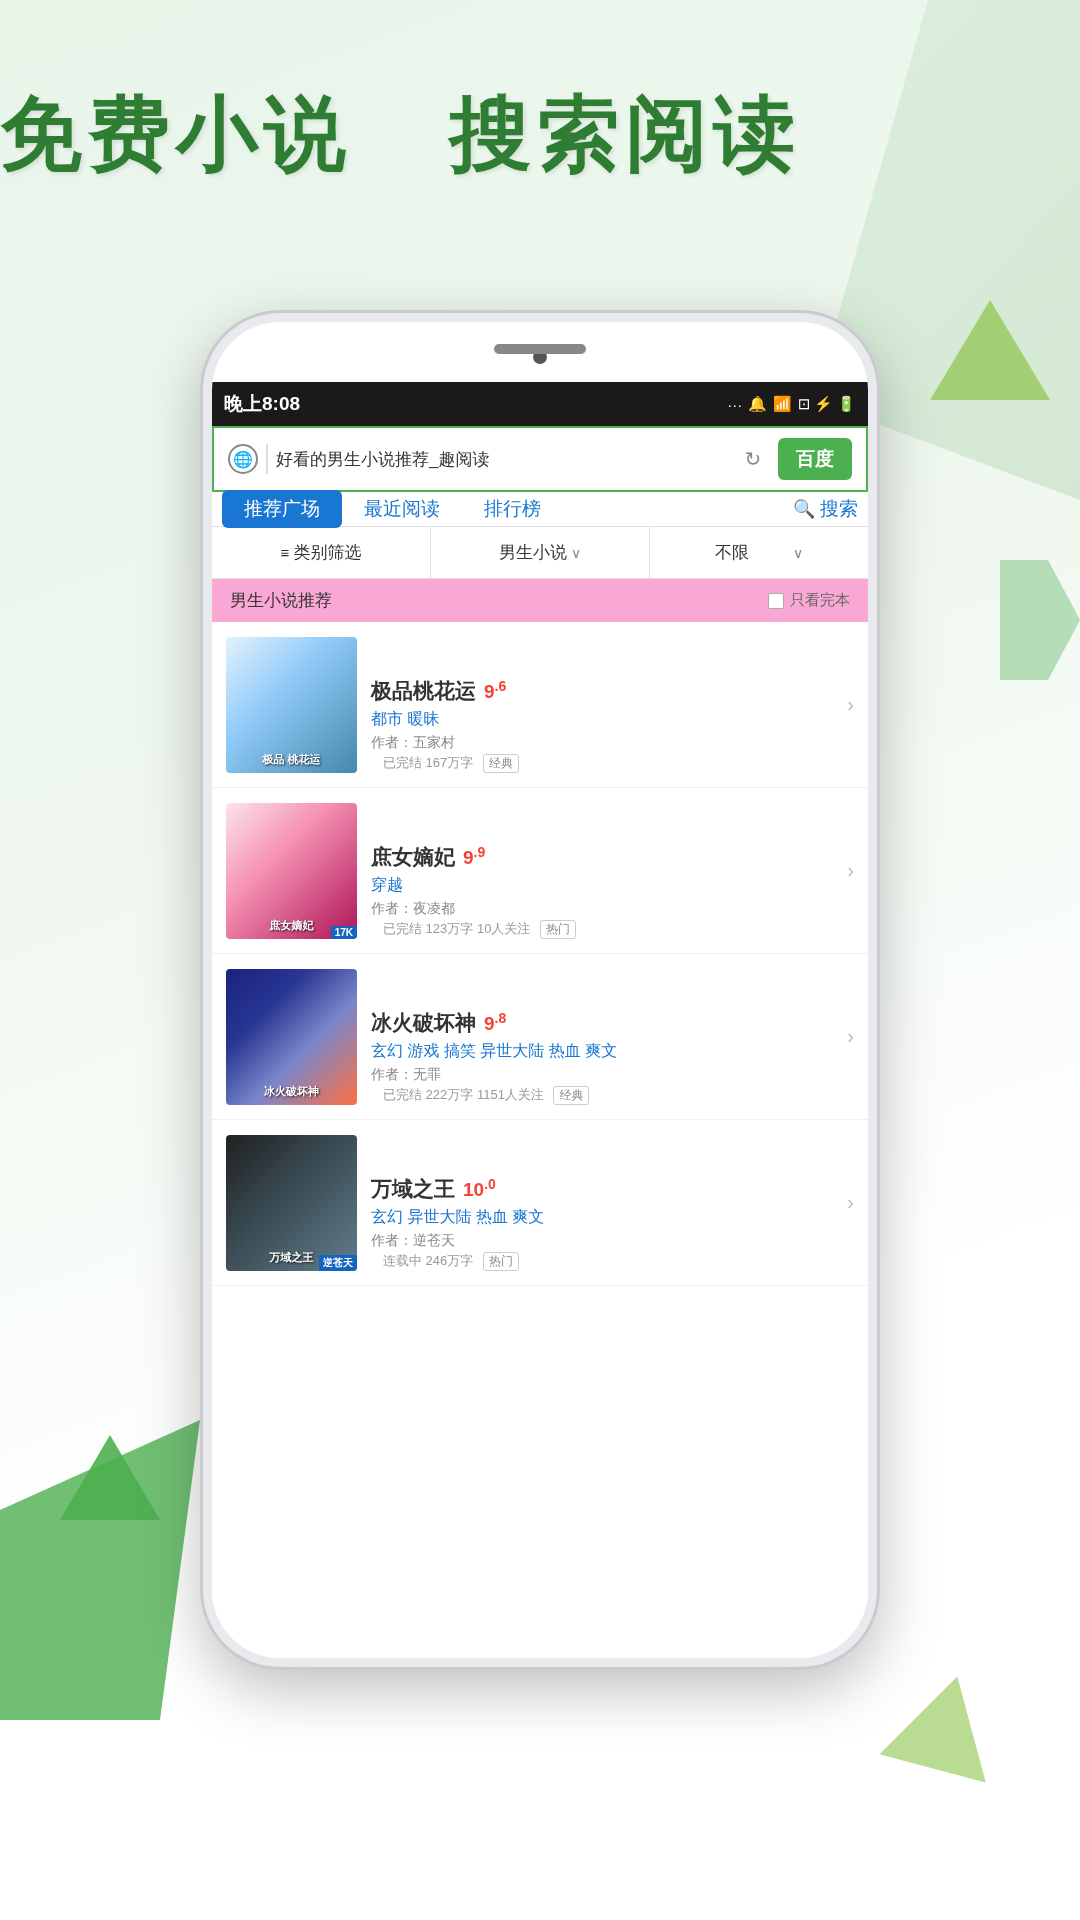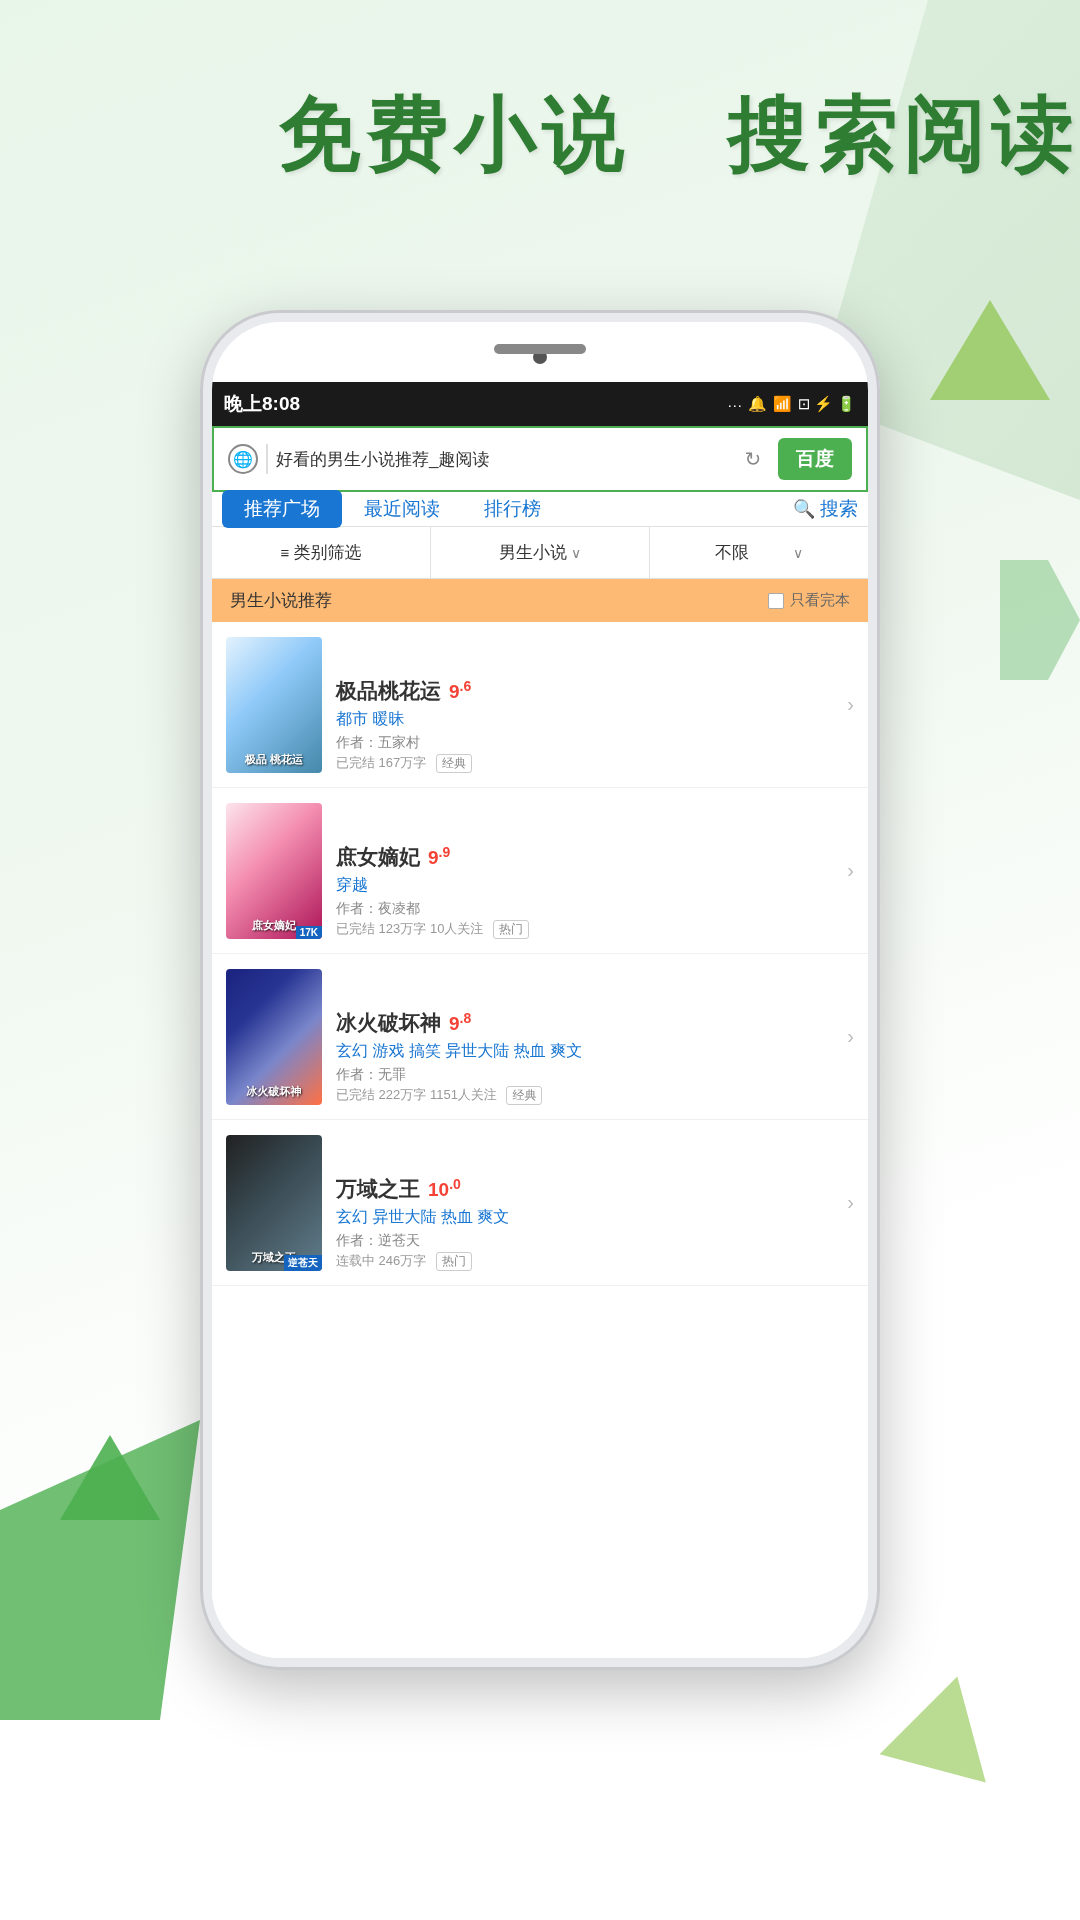--- a/index.html
+++ b/index.html
@@ -62,21 +62,21 @@
       background: #a5d6a7;
       clip-path: polygon(0 0, 60% 0, 100% 50%, 60% 100%, 0 100%);
       opacity: 0.8;
     }
 
     
     .headline {
       position: absolute;
       top: 80px;
       left: 0; right: 0;
-      text-align: right;
+      text-align: left;
       font-size: 82px;
       font-weight: 900;
       color: #2e7d32;
       letter-spacing: 6px;
       text-shadow: 2px 2px 4px rgba(0,0,0,0.1);
     }
     .headline span.space { display: inline-block; width: 40px; }
 
     
     .phone-wrap {
@@ -246,21 +246,21 @@
     }
     .filter-item:last-child { border-right: none; gap: 44px; }
     .filter-item .filter-icon { font-size: 14px; color: #888; }
 
     
     .section-header {
       display: flex;
       align-items: center;
       justify-content: space-between;
       padding: 10px 18px;
-      background: #fdba74;
+      background: #f9a8d4;
     }
     .section-title { font-size: 17px; color: #333; }
     .section-checkbox {
       display: flex; align-items: center; gap: 6px;
       font-size: 15px; color: #666;
     }
     .checkbox-box {
       width: 16px; height: 16px;
       border: 1.5px solid #aaa;
       background: #fff;
@@ -271,21 +271,21 @@
     .book-list { background: #fff; }
     .book-item {
       display: flex;
       align-items: center;
       padding: 14px 14px;
       border-bottom: 1px solid #f0f0f0;
       gap: 14px;
       cursor: pointer;
     }
     .book-cover {
-      width: 96px; height: 136px;
+      width: 131px; height: 136px;
       border-radius: 4px;
       overflow: hidden;
       flex-shrink: 0;
       background: #ddd;
       position: relative;
     }
     
     .cover-1 { background: linear-gradient(135deg, #e3f2fd 0%, #90caf9 40%, #4488aa 100%); }
     .cover-2 { background: linear-gradient(135deg, #fce4ec 0%, #f48fb1 40%, #ad1457 100%); }
     .cover-3 { background: linear-gradient(135deg, #1a237e 0%, #283593 30%, #7986cb 60%, #ff7043 100%); }
@@ -335,20 +335,21 @@
       margin-bottom: 4px;
     }
     .book-author {
       font-size: 14px;
       color: #888;
       margin-bottom: 2px;
     }
     .book-meta {
       font-size: 13px;
       color: #999;
+      margin-left: 12px;
     }
     .book-tag {
       display: inline-block;
       border: 1px solid #ccc;
       border-radius: 3px;
       padding: 0 5px;
       font-size: 12px;
       color: #888;
       margin-left: 6px;
     }

